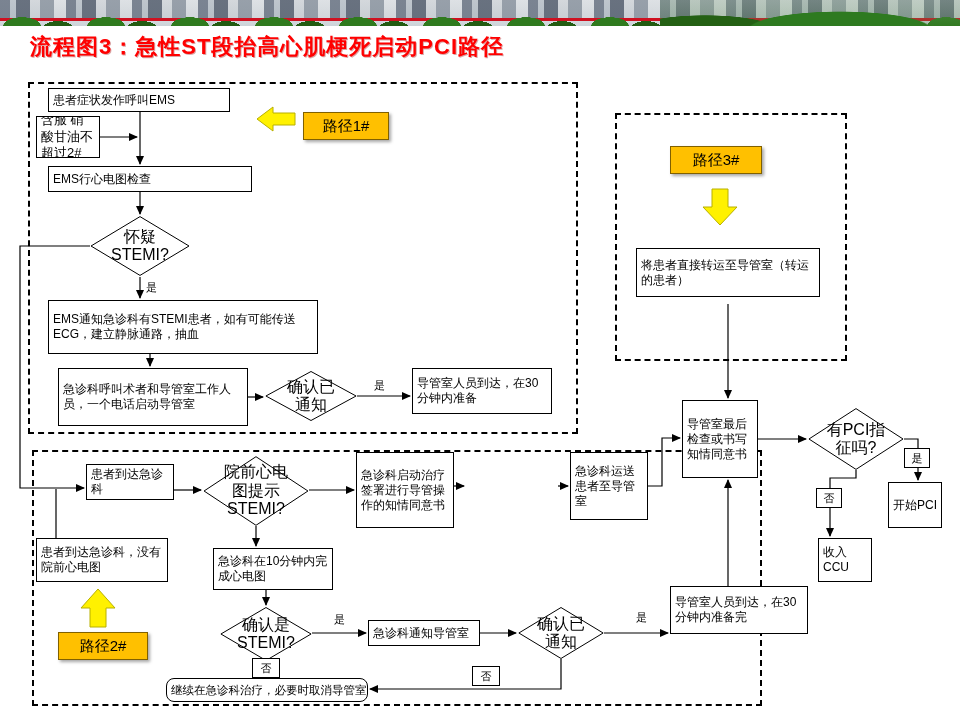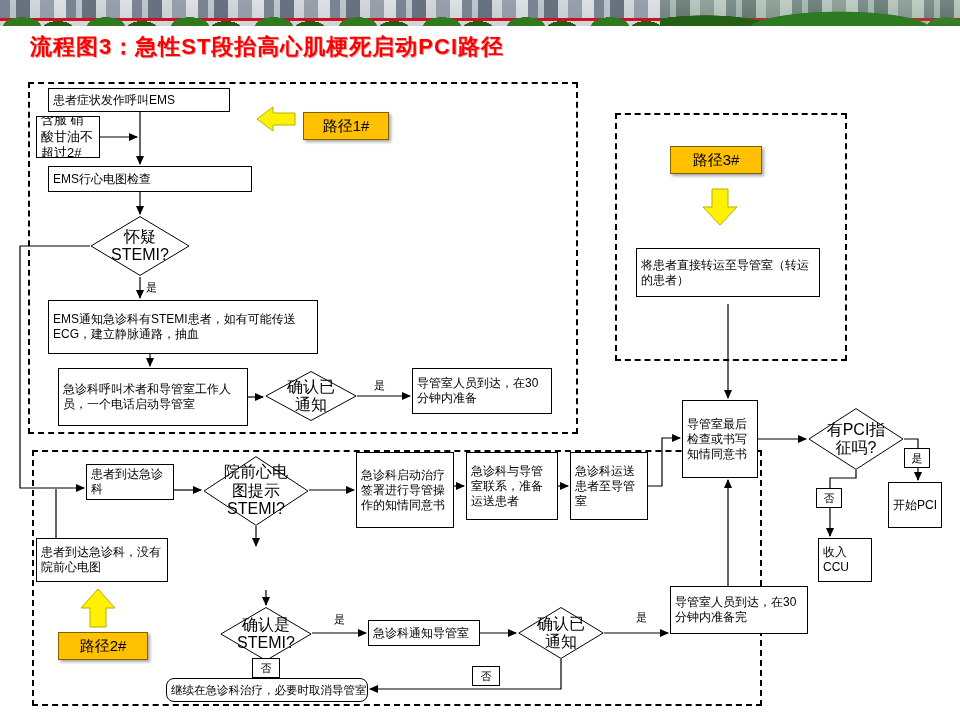--- a/index.html
+++ b/index.html
@@ -164,24 +164,24 @@
   <div class="node" style="left:86px;top:464px;width:88px;height:36px">患者到达急诊科</div>
 
   <div class="diamond" style="left:203px;top:456px;width:106px;height:70px">
     <svg viewBox="0 0 100 100" preserveAspectRatio="none">
         <polygon points="50,1 99,50 50,99 1,50"></polygon>
       </svg>
     <span class="dtext">院前心电图提示STEMI?</span>
   </div>
 
   <div class="node" style="left:356px;top:452px;width:98px;height:76px">急诊科启动治疗签署进行导管操作的知情同意书</div>
-  <div class="node" style="left:466px;top:452px;width:92px;height:68px">急诊科与导管室联系，准备运送患者</div>
   <div class="node" style="left:570px;top:452px;width:78px;height:68px">急诊科运送患者至导管室</div>
 
   <div class="node" style="left:36px;top:538px;width:132px;height:44px">患者到达急诊科，没有院前心电图</div>
+  <div class="node" style="left:213px;top:548px;width:120px;height:42px">急诊科在10分钟内完成心电图</div>
 
   <div class="diamond" style="left:220px;top:607px;width:92px;height:54px">
     <svg viewBox="0 0 100 100" preserveAspectRatio="none">
         <polygon points="50,1 99,50 50,99 1,50"></polygon>
       </svg>
     <span class="dtext">确认是STEMI?</span>
   </div>
   <span class="lbl" style="left:334px;top:612px">是</span>
 
   <div class="node" style="left:368px;top:620px;width:112px;height:26px">急诊科通知导管室</div>

